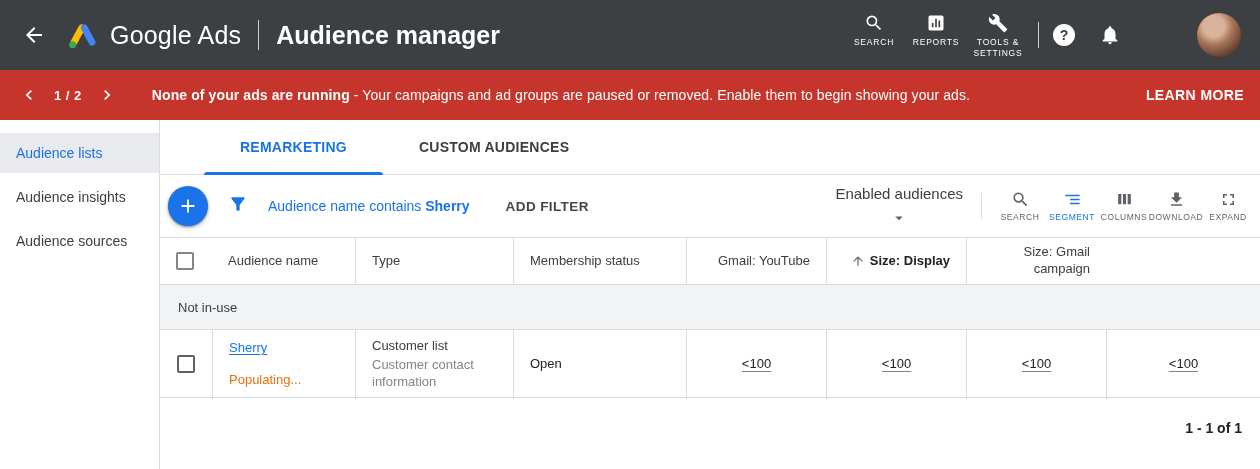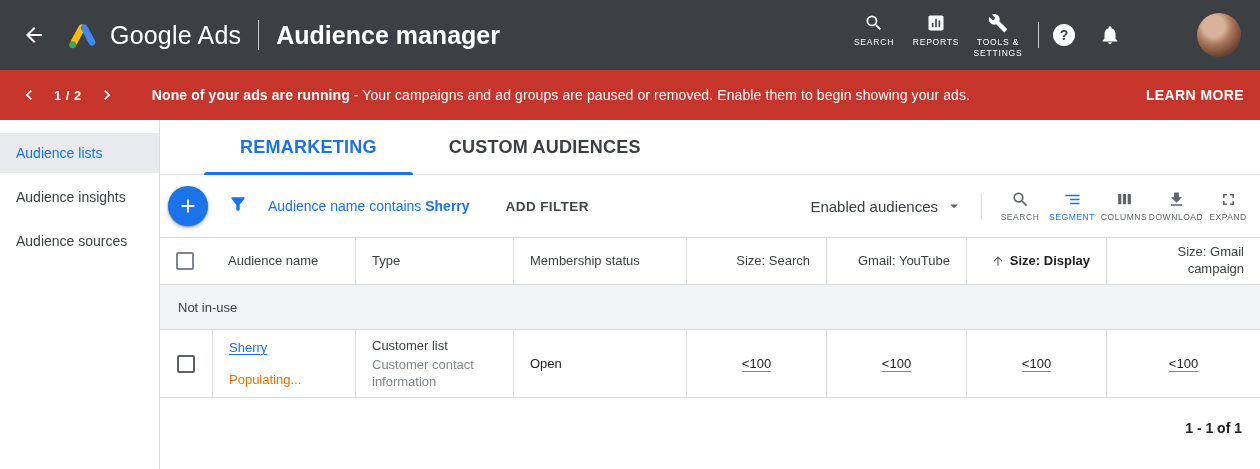--- a/index.html
+++ b/index.html
@@ -36,37 +36,37 @@
 
   
   .content { display:flex; height:349px; }
   .sidebar { width:160px; flex:0 0 160px; border-right:1px solid #dadce0; padding-top:13px; }
   .side-item { height:40px; margin-bottom:4px; display:flex; align-items:center; padding-left:16px; font-size:14px; color:#3c4043; cursor:pointer; }
   .side-item.active { background:#e8eaed; color:#1a73e8; }
   .main { flex:1; display:flex; flex-direction:column; }
 
   
   .tabs { display:flex; padding-left:44px; border-bottom:1px solid #dadce0; height:55px; }
-  .tab { padding:0 36px; display:flex; align-items:center; font-size:18px; font-weight:bold; letter-spacing:.25px;
+  .tab { padding:0 36px; display:flex; align-items:center; font-size:14px; font-weight:bold; letter-spacing:.25px;
     color:#3c4043; cursor:pointer; position:relative; background:none; border:none; font-family:inherit; }
   .tab.active { color:#1a73e8; }
   .tab.active::after { content:""; position:absolute; left:0; right:0; bottom:-1px; height:3px; background:#1a73e8; border-radius:3px 3px 0 0; }
 
   
   .toolbar { height:62px; display:flex; align-items:center; padding:0 6px 0 8px; }
   .add-btn { width:40px; height:40px; border-radius:50%; background:#1a73e8; color:#fff; border:none; cursor:pointer;
     display:flex; align-items:center; justify-content:center; box-shadow:0 1px 2px rgba(0,0,0,.35), 0 2px 5px rgba(0,0,0,.2); }
   .add-btn svg { display:block; }
   .funnel-btn { margin-left:20px; color:#1a73e8; }
   .filter-chip { margin-left:20px; font-size:14px; color:#1a73e8; cursor:pointer; background:none; border:none; font-family:inherit; }
   .filter-chip .strong { font-weight:bold; }
   .add-filter { margin-left:36px; font-size:13.5px; font-weight:bold; letter-spacing:.4px; color:#44474a; background:none; border:none;
     cursor:pointer; font-family:Liberation Sans, sans-serif; }
   .toolbar-right { margin-left:auto; display:flex; align-items:center; }
-  .dropdown { display:flex; align-items:center; gap:7px; font-size:15px; color:#3c4043; cursor:pointer; background:none; border:none; font-family:inherit; }
+  .dropdown { display:flex; align-items:center; gap:7px; font-size:15px; color:#3c4043; cursor:pointer; background:none; border:none; font-family:inherit;flex-direction:column; }
   .dropdown .caret { display:flex; color:#5f6368; }
   .toolbar-sep { width:1px; height:26px; background:#dadce0; margin:0 12px 0 18px; }
   .tool-icons { display:flex; }
   .tool-icon { width:52px; display:flex; flex-direction:column; align-items:center; gap:3px; color:#5f6368; cursor:pointer;
     background:none; border:none; font-family:inherit; padding:0; }
   .tool-icon .lbl { font-size:8.5px; letter-spacing:.55px; color:inherit; }
   .tool-icon.active { color:#1a73e8; }
 
   
   .grid-row { display:grid; grid-template-columns:52px 143px 158px 173px 140px 140px 140px 154px; }
@@ -273,21 +273,20 @@
       </div>
     </div>
 
     <div class="grid-row thead">
       <div class="th-check">
         <button class="checkbox"></button>
       </div>
       <div class="th first">Audience name</div>
       <div class="th">Type</div>
       <div class="th">Membership status</div>
-      <div class="th num">Size: Search</div>
       <div class="th num">Gmail: YouTube</div>
       <div class="th num sorted">
         <span class="sort-arrow">
           <svg width="14" height="14" viewBox="0 0 24 24" fill="currentColor">
               <path d="M4 12l1.41 1.41L11 7.83V20h2V7.83l5.59 5.58L20 12l-8-8-8 8z"></path>
             </svg>
         </span>
         <span>Size: Display</span>
       </div>
       <div class="th num">Size: Gmail campaign</div>

